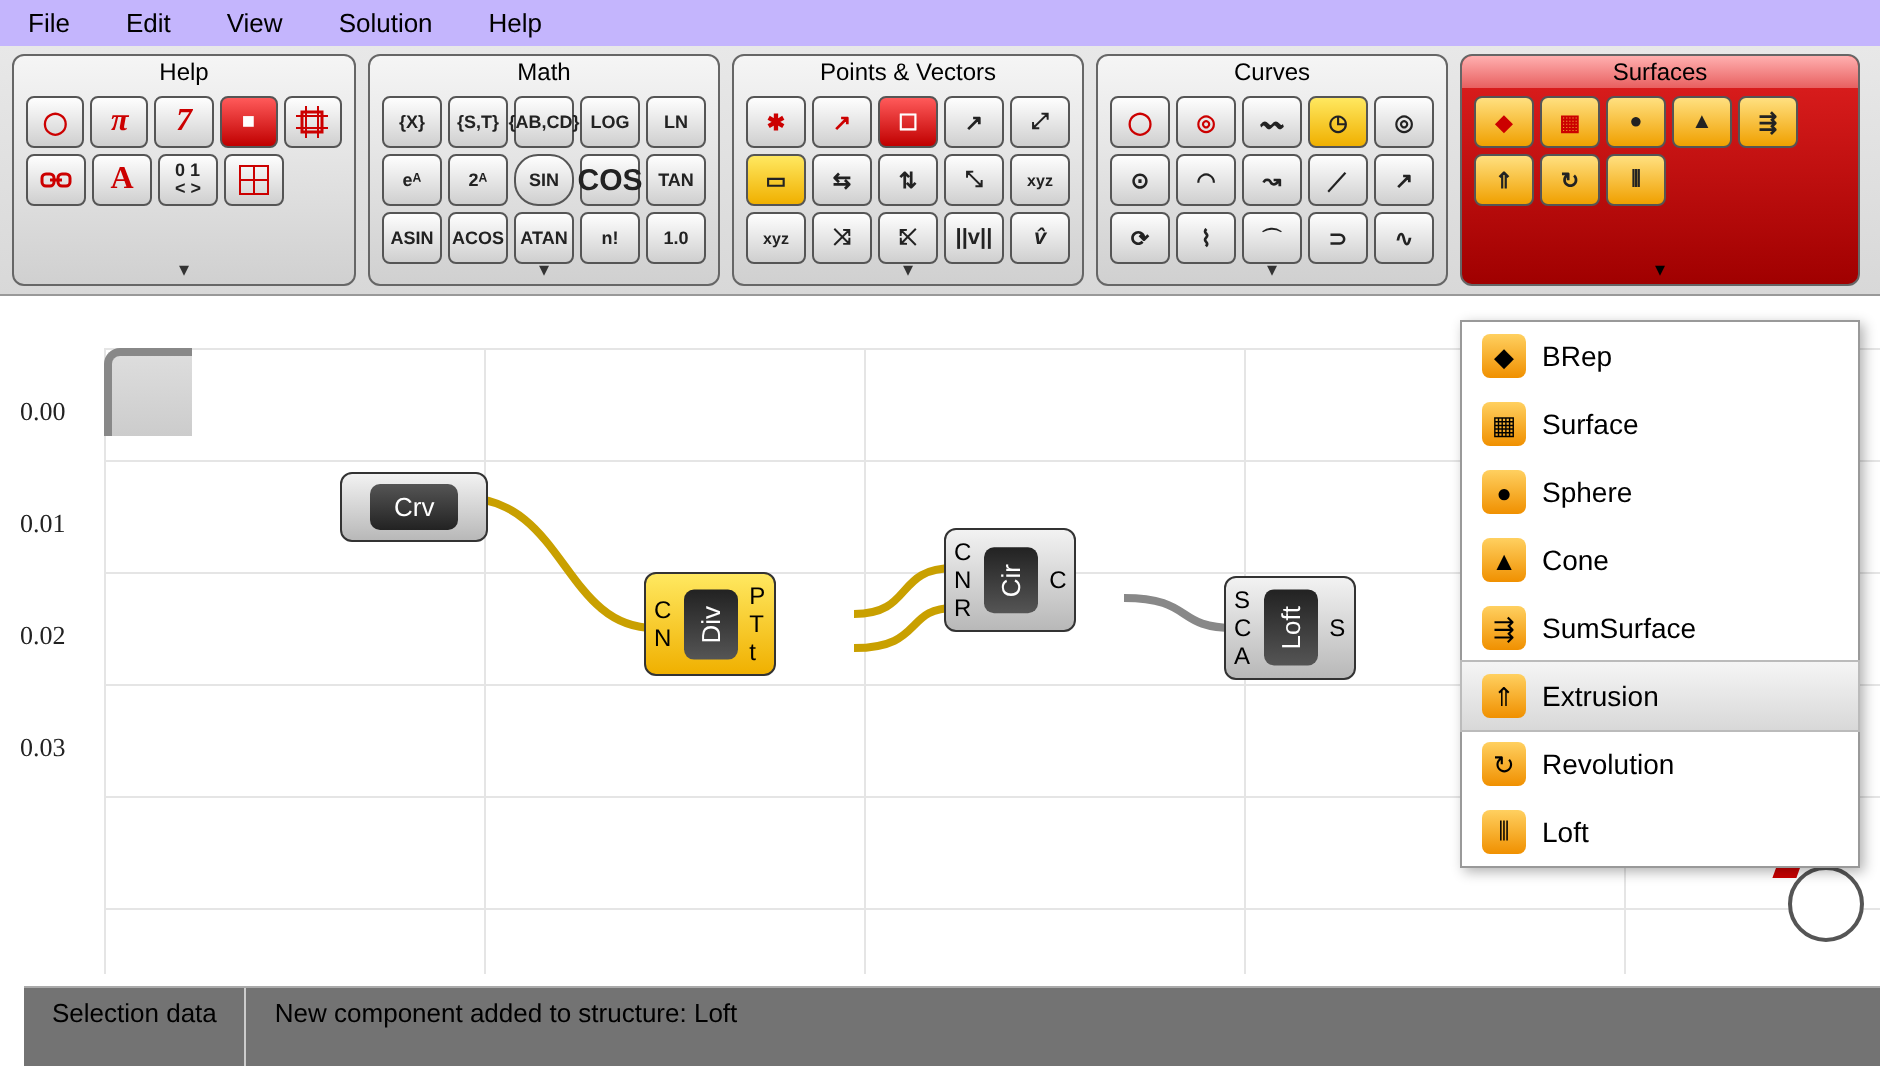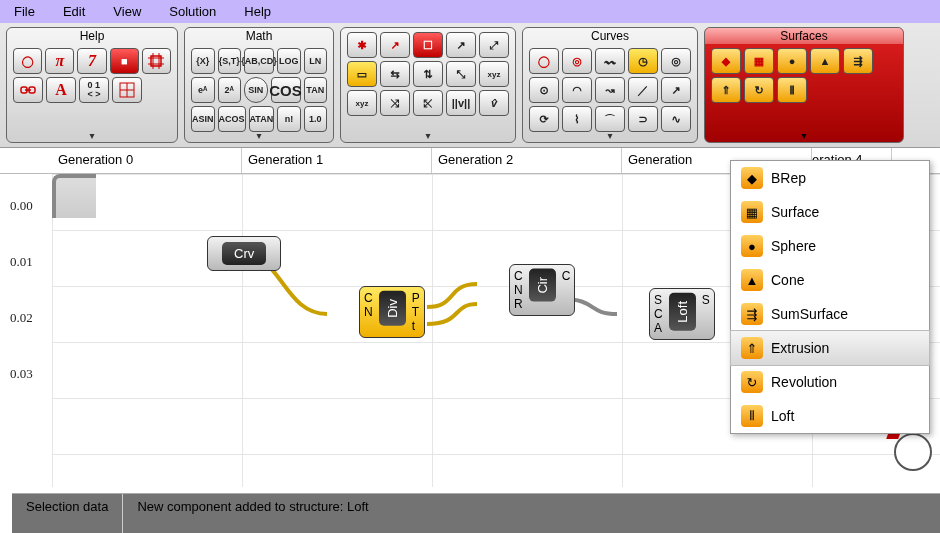--- a/index.html
+++ b/index.html
@@ -55,21 +55,21 @@
     background-image:
       linear-gradient(#e5e5e5 1px,transparent 1px),
       linear-gradient(90deg,#e5e5e5 1px,transparent 1px);
     background-size:190px 56px;
   }
   .canvas-corner { position:absolute; left:52px; top:26px; width:44px; height:44px; border-left:4px solid #888; border-top:4px solid #888; border-radius:8px 0 0 0; background:linear-gradient(#ddd,#ccc); }
 
   
   .node {
     position:absolute; border:1px solid #333; border-radius:6px;
-    background:linear-gradient(#f2f2f2,#b8b8b8); display:flex; align-items:flex-start;margin-left:37px;
+    background:linear-gradient(#f2f2f2,#b8b8b8); display:flex; align-items:center;
   }
   .node.yellow { background:linear-gradient(#ffe860,#f0b000); }
   .node .ports { display:flex; flex-direction:column; justify-content:space-around; padding:4px 4px; font-size:12px; }
   .node .core {
     background:linear-gradient(#555,#222); color:#fff; border-radius:5px; padding:8px 6px;
     writing-mode:vertical-rl; text-orientation:mixed; transform:rotate(180deg);
     display:flex; align-items:center; justify-content:center; font-size:13px; margin:4px 2px;
   }
   .node.crv { padding:5px 14px; }
   .node.crv .core { writing-mode:horizontal-tb; transform:none; padding:4px 12px; margin:0; }
@@ -131,21 +131,21 @@
               <rect x="1" y="1" width="14" height="14" fill="none" stroke="#c00"></rect>
               <line x1="1" y1="8" x2="15" y2="8" stroke="#c00"></line>
               <line x1="8" y1="1" x2="8" y2="15" stroke="#c00"></line>
             </svg>
           </div>
       </div>
     </div>
     <div class="palette-drop">▾</div>
   </div>
 
-  <div class="palette" style="width:150px">
+  <div class="palette" style="width:176px">
     <div class="palette-title">Math</div>
     <div class="palette-body" id="math-body">
         <div class="palette-row-inner">
           <div class="tool" style="font-size: 9px;">{X}</div>
           <div class="tool" style="font-size: 9px;">{S,T}</div>
           <div class="tool" style="font-size: 9px;">{AB,CD}</div>
           <div class="tool" style="font-size: 9px;">LOG</div>
           <div class="tool" style="font-size: 9px;">LN</div>
         </div>
         <div class="palette-row-inner">
@@ -160,20 +160,21 @@
           <div class="tool" style="font-size: 9px;">ACOS</div>
           <div class="tool" style="font-size: 9px;">ATAN</div>
           <div class="tool" style="font-size: 9px;">n!</div>
           <div class="tool" style="font-size: 9px;">1.0</div>
         </div>
       </div>
     <div class="palette-drop">▾</div>
   </div>
 
   <div class="palette" style="width:176px">
+    <div class="palette-title">Points &amp; Vectors</div>
     <div class="palette-body">
       <div class="palette-row-inner">
         <div class="tool" style="color:#c00">✱</div>
         <div class="tool" style="color:#c00">↗</div>
         <div class="tool red">☐</div>
         <div class="tool">↗</div>
         <div class="tool">⤢</div>
       </div>
       <div class="palette-row-inner">
         <div class="tool" style="background:linear-gradient(#ffe860,#f0b000)">▭</div>
@@ -235,27 +236,20 @@
         <div class="tool">⇑</div>
         <div class="tool">↻</div>
         <div class="tool">⫴</div>
       </div>
     </div>
     <div class="palette-drop" style="color:#000">▾</div>
   </div>
 </div>
 
 <div class="canvas-wrap">
-  <div class="gen-header" id="gen-header" style="padding-left:52px">
-      <div style="width: 190px; padding-left: 6px;">Generation 0</div>
-      <div style="width: 190px; padding-left: 6px;">Generation 1</div>
-      <div style="width: 190px; padding-left: 6px;">Generation 2</div>
-      <div style="width: 190px; padding-left: 6px;">Generation</div>
-      <div style="width: 80px; padding-left: 0px;">eration 4</div>
-    </div>
   <div class="yaxis" id="yaxis">
       <div>0.00</div>
       <div>0.01</div>
       <div>0.02</div>
       <div>0.03</div>
     </div>
   <div class="canvas-grid"></div>
   <div class="canvas-corner"></div>
 
   <svg class="wires">

